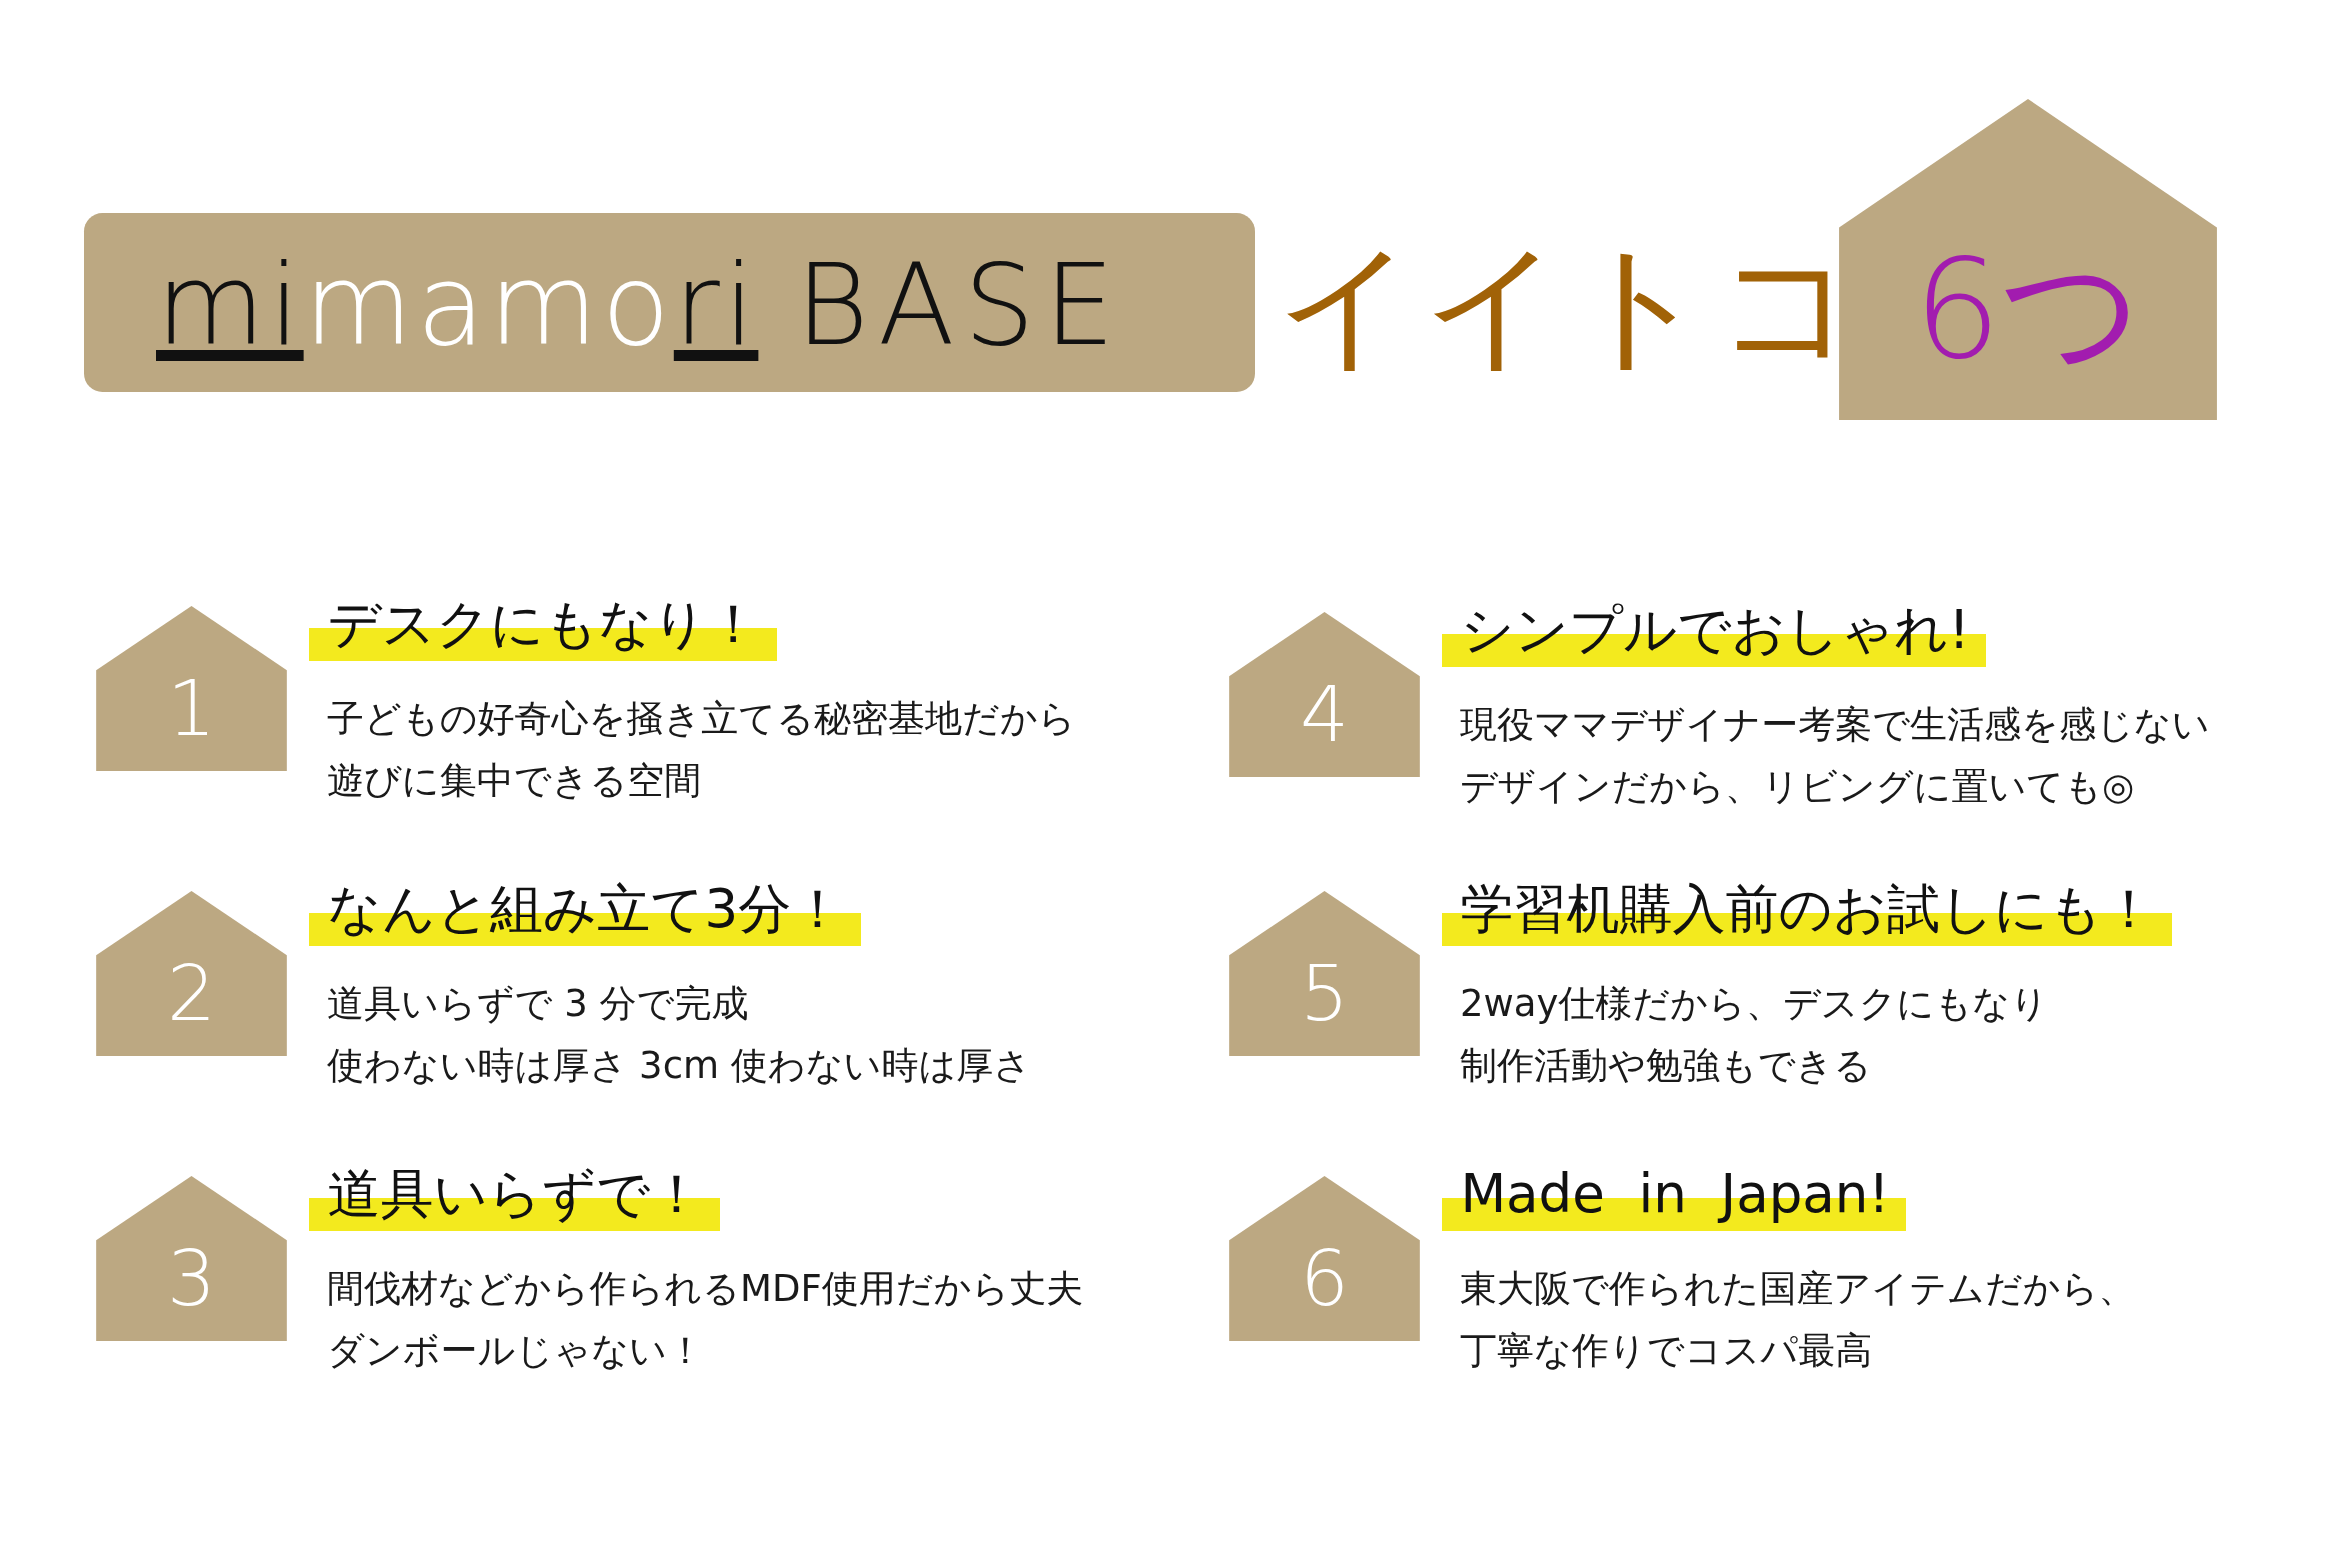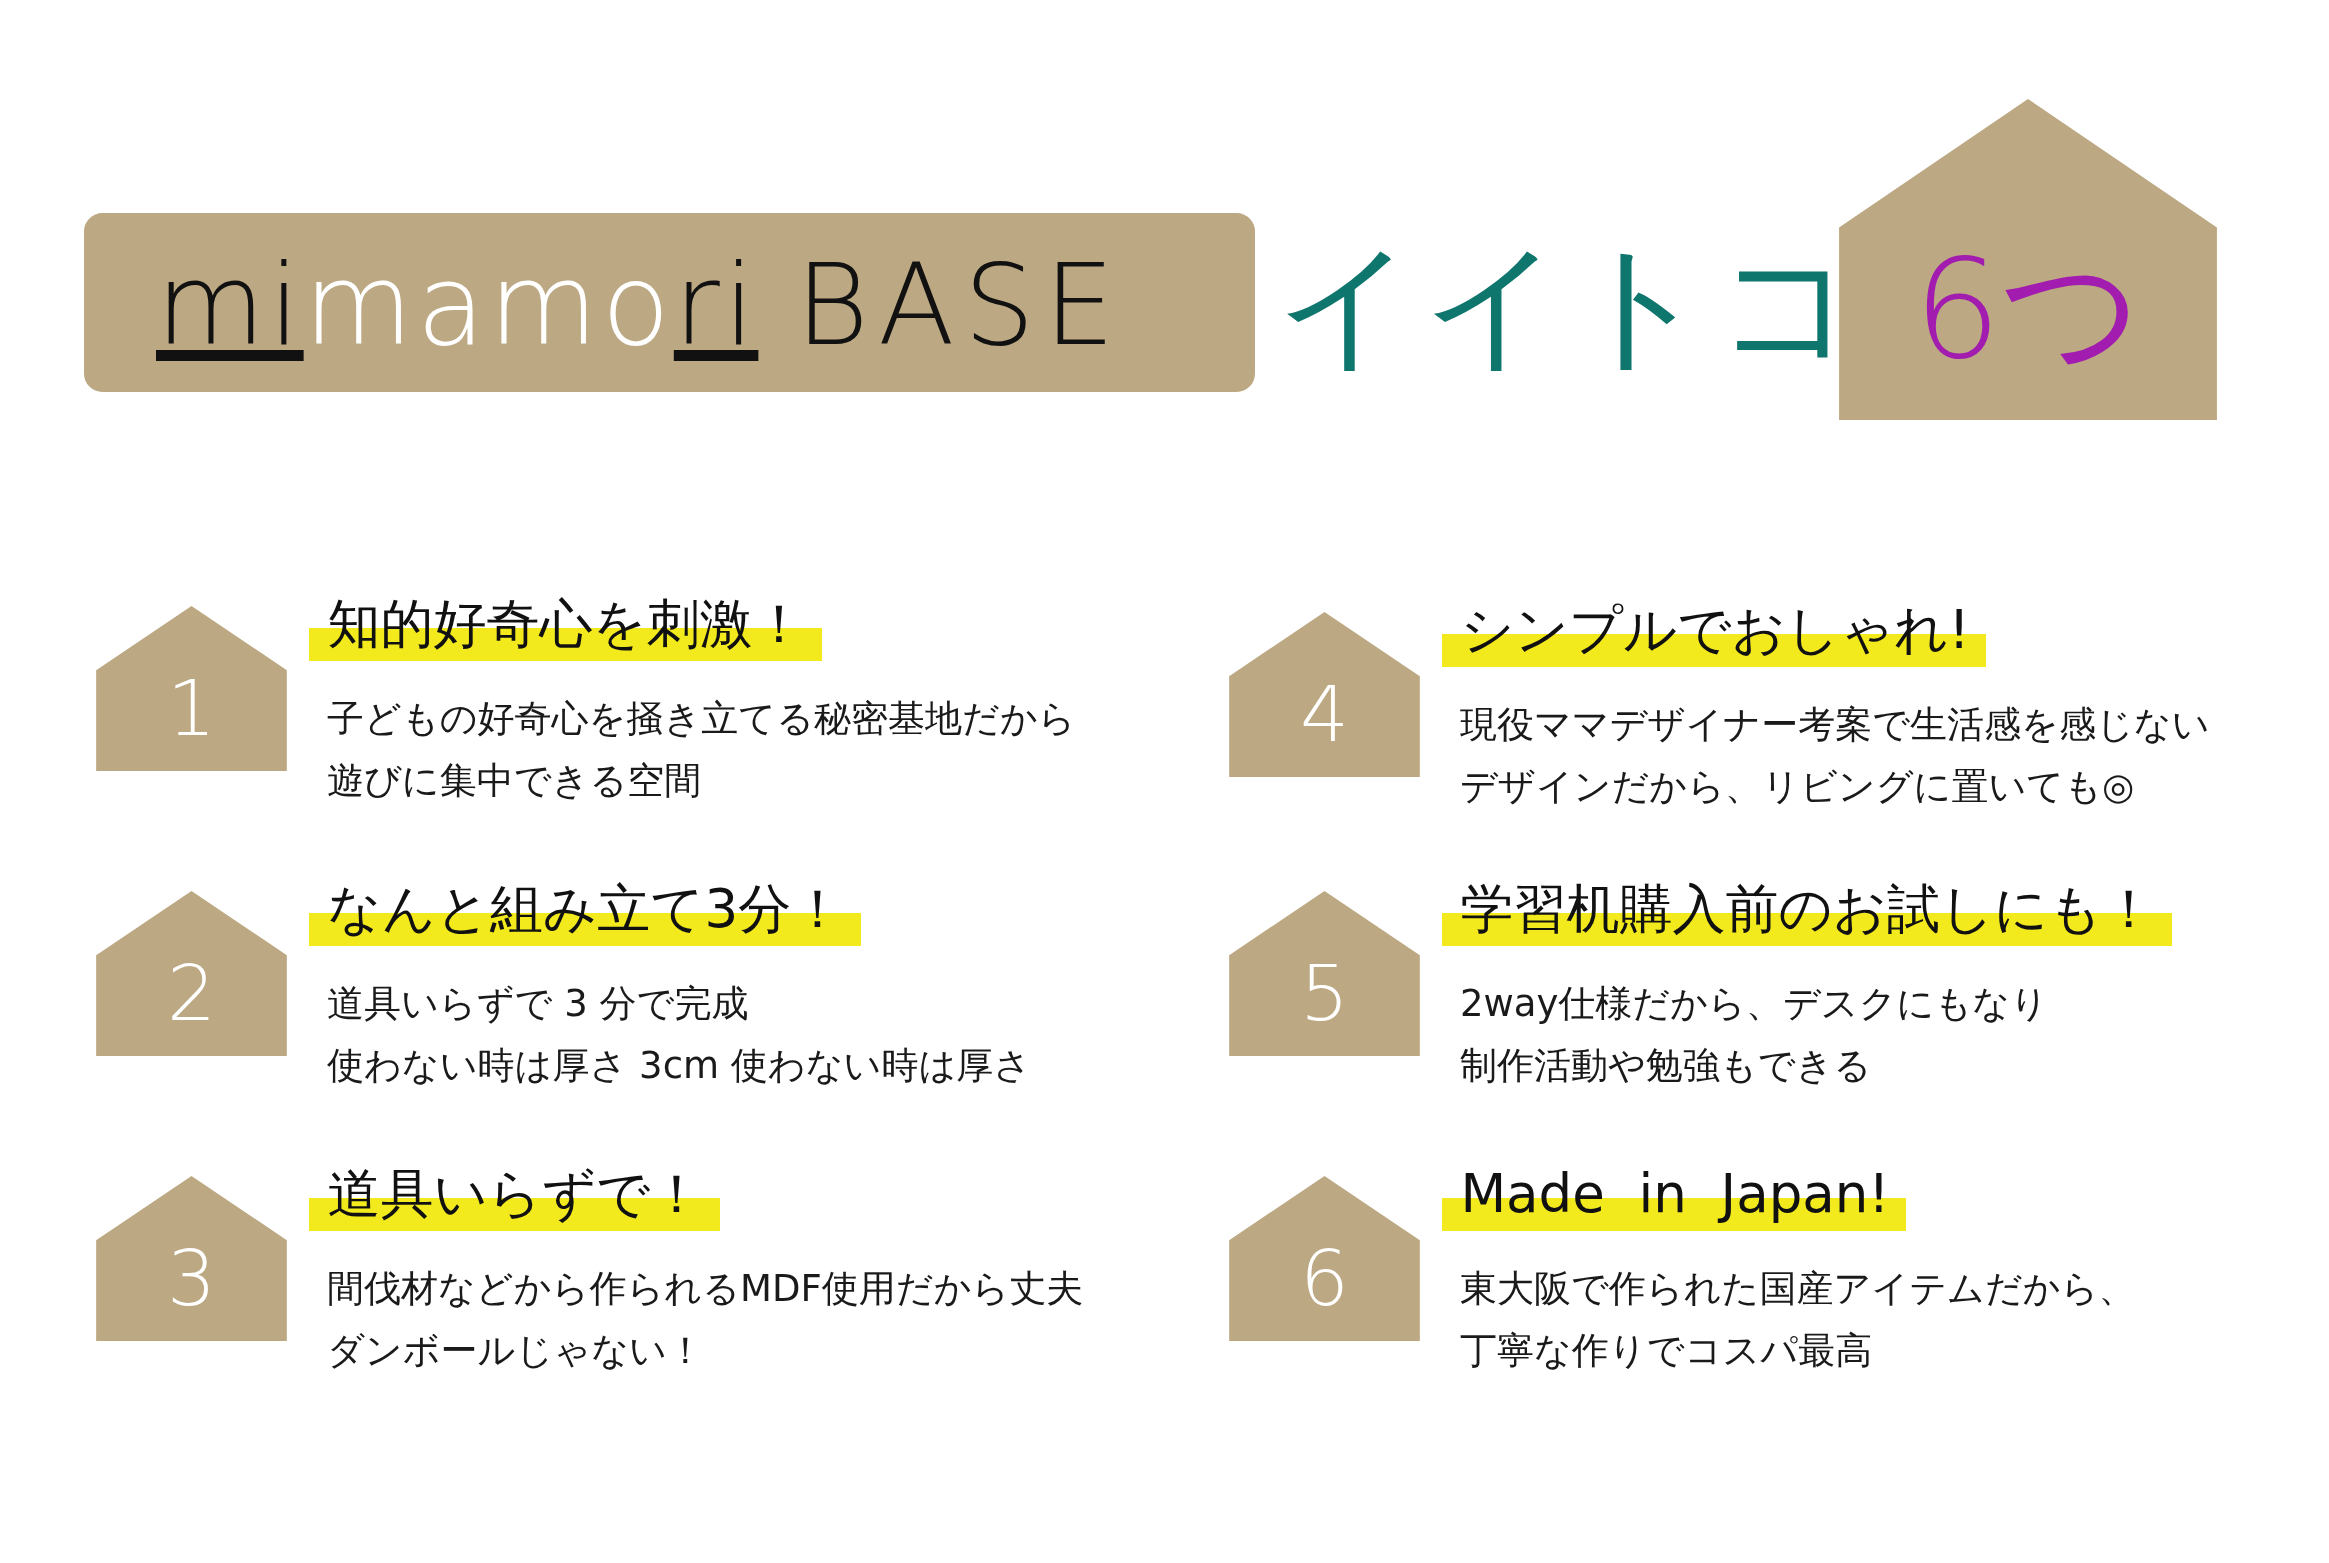--- a/index.html
+++ b/index.html
@@ -14,21 +14,21 @@
   .brand-text {
     position: absolute; left: 156px; top: 246px; height: 119px;
     font-family: "DejaVu Sans", sans-serif; font-size: 112px; line-height: 119px;
     letter-spacing: 3.7px; white-space: nowrap; font-weight: 300;
   }
   .brand-text .dark { color: #111111; text-decoration: underline; }
   .brand-text .light { color: #ffffff; text-align: right; }
   .brand-text .base { color: #111111; margin-left: 37px; letter-spacing: 9.2px; margin-top: 8px; }
   .headline {
     position: absolute; left: 1276px; top: 228px; height: 156px;
-    font-size: 138px; line-height: 156px; color: #0f766e; white-space: nowrap; letter-spacing: 5.5px;
+    font-size: 138px; line-height: 156px; color: #a16207; white-space: nowrap; letter-spacing: 5.5px;
   }
   .big-house {
     position: absolute; left: 1839px; top: 99px; width: 378px; height: 321px;
   }
   .big-house svg { position: absolute; left: 0; top: 0; }
   .big-house-label {
     position: absolute; left: 0; top: 133px; width: 378px; text-align: center;
     color: #a21caf; font-size: 138px; line-height: 156px; font-weight: 300; white-space: nowrap;
   }
 
@@ -71,21 +71,21 @@
 
 <div class="item" style="left:96px; top:569px;">
   <div class="house">
     <svg width="191" height="165" viewBox="0 0 208 180">
       <polygon points="104,0 208,70 208,180 0,180 0,70" fill="#bca882"></polygon>
     </svg>
     <div class="house-num">1</div>
   </div>
   <div class="title-wrap">
     <div class="title-hl"></div>
-    <div class="title">知的好奇心を刺激！</div>
+    <div class="title">デスクにもなり！</div>
   </div>
   <div class="desc">
     <div>子どもの好奇心を掻き立てる秘密基地だから</div>
     <div>遊びに集中できる空間</div>
   </div>
 </div>
 
 <div class="item" style="left:96px; top:854px;">
   <div class="house">
     <svg width="191" height="165" viewBox="0 0 208 180">

